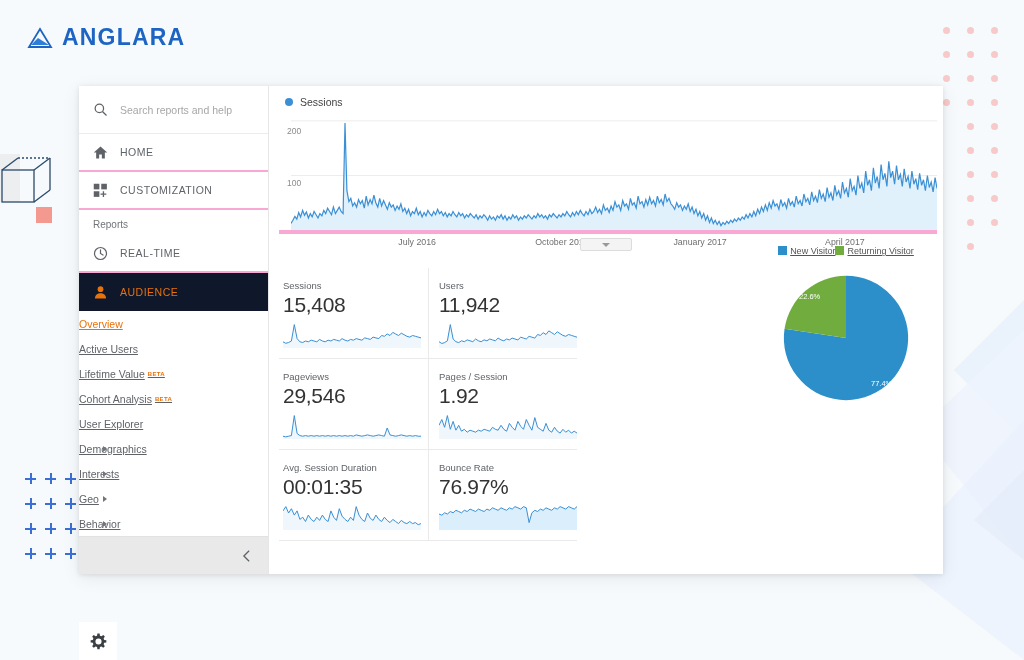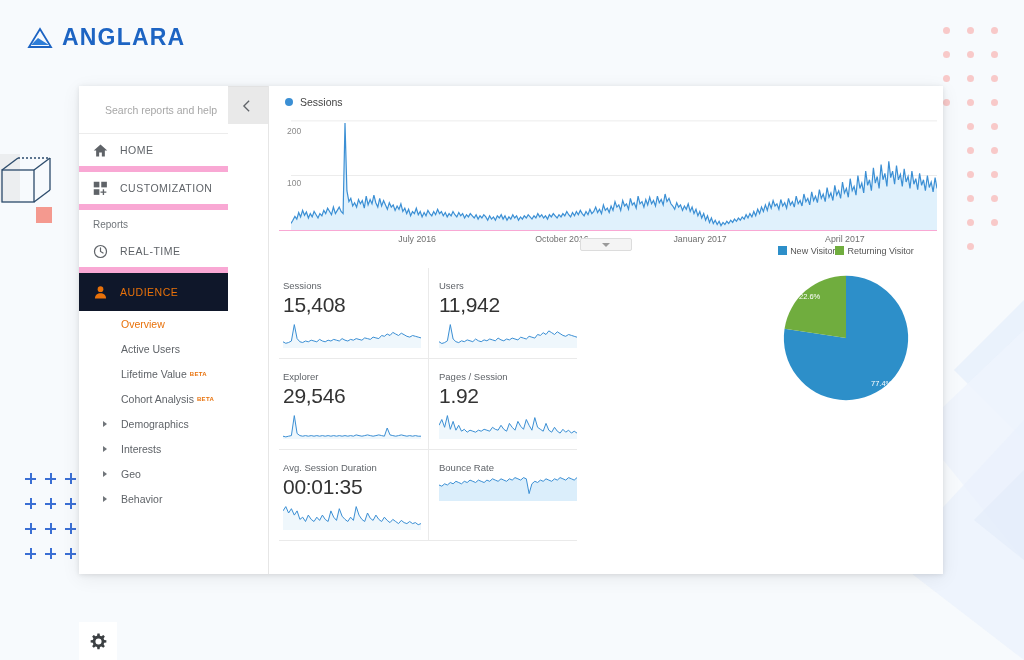--- a/index.html
+++ b/index.html
@@ -97,21 +97,21 @@
     overflow: hidden;
   }
 
   
   .sidebar {
     width: 190px;
     background: #fff;
     border-right: 1px solid #e6e6e6;
     position: relative;
     display: flex;
-    flex-direction: row;
+    flex-direction: column;
   }
   .side-scroll {
     flex: 1;
     overflow: hidden;
   }
   .search-row {
     height: 48px;
     display: flex;
     align-items: center;
     gap: 12px;
@@ -128,21 +128,21 @@
     background: transparent;
   }
   .search-input::placeholder { color: #a7a7a7; }
 
   .nav-row {
     height: 38px;
     display: flex;
     align-items: center;
     gap: 12px;
     padding-left: 14px;
-    border-bottom: 6px solid #f9a8d4;
+    border-bottom: 2px solid #f9a8d4;
     cursor: pointer;
   }
   .nav-row .lbl {
     font-size: 10.5px;
     letter-spacing: 0.5px;
     color: #5f6368;
   }
   .nav-row.no-border { border-bottom: none; }
   .nav-row.active { background: #0f172a; }
   .nav-row.active .lbl { color: #e8710a; }
@@ -150,25 +150,25 @@
   .section-label {
     font-size: 10px;
     color: #70757a;
     padding: 9px 0 5px 14px;
   }
 
   .sub-item {
     height: 25px;
     display: flex;
     align-items: center;
-    padding-left: 42px;
     font-size: 10.5px;
     color: #5f6368;
     cursor: pointer;
     position: relative;
+    text-decoration: underline;
   }
   .sub-item.sel { color: #e8710a; }
   .beta {
     font-size: 6px;
     color: #e8710a;
     font-weight: bold;
     margin-left: 3px;
     vertical-align: super;
     letter-spacing: .3px;
   }
@@ -217,21 +217,21 @@
   }
   .legend-top .t { font-size: 10.5px; color: #444; }
 
   .bigchart { position: relative; height: 120px; margin-top: 2px; text-align: right; }
   .bigchart .ylab {
     position: absolute; left: 8px;
     font-size: 8.5px; color: #8a8a8a;
   }
   .axis-labels {
     position: relative; height: 16px;
-    border-top: 1px solid #f9a8d4;
+    border-top: 4px solid #f9a8d4;
   }
   .axis-labels span {
     position: absolute;
     font-size: 8.8px;
     color: #6f6f6f;
     top: 3px;
     transform: translateX(-50%);
   }
   .drag-handle {
     position: absolute;
@@ -280,20 +280,21 @@
   .pie-block {
     position: absolute;
     right: 2px; top: 160px;
     width: 190px;
   }
   .pie-legend {
     display: flex; gap: 0; justify-content: center;
     font-size: 9px; color: #555;
     margin-bottom: 8px;
     white-space: nowrap;
+    text-decoration: underline;
   }
   .pie-legend span.sw {
     display: inline-block;
     width: 9px; height: 9px;
     margin-right: 3px;
     vertical-align: -1px;
   }
   .pie-wrap { display: flex; justify-content: center; }
   .pie-pct {
     position: absolute;
@@ -443,20 +444,23 @@
       <div class="sub-item">
         <span>Active Users</span>
       </div>
       <div class="sub-item">
         <span>Lifetime Value</span>
         <span class="beta">BETA</span>
       </div>
       <div class="sub-item">
         <span>Cohort Analysis</span>
         <span class="beta">BETA</span>
+      </div>
+      <div class="sub-item">
+        <span>User Explorer</span>
       </div>
       <div class="sub-item">
         <span class="caret"></span>
         <span>Demographics</span>
       </div>
       <div class="sub-item">
         <span class="caret"></span>
         <span>Interests</span>
       </div>
       <div class="sub-item">
@@ -514,35 +518,35 @@
           <div class="mcard"><div class="mlabel">Sessions</div><div class="mval">15,408</div><svg class="spark" width="138" height="26" viewBox="0 0 138 26">
               <path d="M0,19.8 L2.8,21.3 L5.6,20.5 L8.4,19.0 L11.3,2.6 L14.1,16.6 L16.9,19.8 L19.7,20.5 L22.5,19.0 L25.3,19.8 L28.2,18.2 L31.0,19.0 L33.8,19.8 L36.6,17.4 L39.4,19.0 L42.2,19.8 L45.1,18.2 L47.9,19.0 L50.7,17.4 L53.5,18.2 L56.3,19.0 L59.1,16.6 L62.0,18.2 L64.8,19.0 L67.6,17.4 L70.4,18.2 L73.2,16.6 L76.0,17.4 L78.9,18.2 L81.7,15.9 L84.5,16.6 L87.3,17.4 L90.1,15.1 L92.9,15.9 L95.8,16.6 L98.6,13.5 L101.4,14.3 L104.2,12.0 L107.0,13.5 L109.8,10.4 L112.7,12.0 L115.5,13.5 L118.3,11.2 L121.1,12.7 L123.9,14.3 L126.7,15.1 L129.6,13.5 L132.4,14.3 L135.2,15.1 L138.0,15.9 L138,26 L0,26 Z" fill="#e8f3fb" opacity="0.7"></path>
               <path d="M0,19.8 L2.8,21.3 L5.6,20.5 L8.4,19.0 L11.3,2.6 L14.1,16.6 L16.9,19.8 L19.7,20.5 L22.5,19.0 L25.3,19.8 L28.2,18.2 L31.0,19.0 L33.8,19.8 L36.6,17.4 L39.4,19.0 L42.2,19.8 L45.1,18.2 L47.9,19.0 L50.7,17.4 L53.5,18.2 L56.3,19.0 L59.1,16.6 L62.0,18.2 L64.8,19.0 L67.6,17.4 L70.4,18.2 L73.2,16.6 L76.0,17.4 L78.9,18.2 L81.7,15.9 L84.5,16.6 L87.3,17.4 L90.1,15.1 L92.9,15.9 L95.8,16.6 L98.6,13.5 L101.4,14.3 L104.2,12.0 L107.0,13.5 L109.8,10.4 L112.7,12.0 L115.5,13.5 L118.3,11.2 L121.1,12.7 L123.9,14.3 L126.7,15.1 L129.6,13.5 L132.4,14.3 L135.2,15.1 L138.0,15.9" fill="none" stroke="#3b8fd4" stroke-width="1"></path>
             </svg></div>
           <div class="mcard"><div class="mlabel">Users</div><div class="mval">11,942</div><svg class="spark" width="138" height="26" viewBox="0 0 138 26">
               <path d="M0,19.7 L2.8,21.5 L5.6,20.6 L8.4,18.8 L11.3,2.6 L14.1,17.0 L16.9,19.7 L19.7,20.6 L22.5,18.8 L25.3,19.7 L28.2,17.9 L31.0,18.8 L33.8,19.7 L36.6,17.0 L39.4,18.8 L42.2,19.7 L45.1,17.9 L47.9,18.8 L50.7,17.0 L53.5,17.9 L56.3,18.8 L59.1,16.1 L62.0,17.9 L64.8,18.8 L67.6,17.0 L70.4,17.9 L73.2,16.1 L76.0,17.0 L78.9,17.9 L81.7,15.2 L84.5,16.1 L87.3,17.0 L90.1,14.3 L92.9,15.2 L95.8,16.1 L98.6,12.5 L101.4,13.4 L104.2,10.7 L107.0,12.5 L109.8,8.9 L112.7,10.7 L115.5,12.5 L118.3,9.8 L121.1,11.6 L123.9,13.4 L126.7,14.3 L129.6,12.5 L132.4,13.4 L135.2,14.3 L138.0,15.2 L138,26 L0,26 Z" fill="#e8f3fb" opacity="0.7"></path>
               <path d="M0,19.7 L2.8,21.5 L5.6,20.6 L8.4,18.8 L11.3,2.6 L14.1,17.0 L16.9,19.7 L19.7,20.6 L22.5,18.8 L25.3,19.7 L28.2,17.9 L31.0,18.8 L33.8,19.7 L36.6,17.0 L39.4,18.8 L42.2,19.7 L45.1,17.9 L47.9,18.8 L50.7,17.0 L53.5,17.9 L56.3,18.8 L59.1,16.1 L62.0,17.9 L64.8,18.8 L67.6,17.0 L70.4,17.9 L73.2,16.1 L76.0,17.0 L78.9,17.9 L81.7,15.2 L84.5,16.1 L87.3,17.0 L90.1,14.3 L92.9,15.2 L95.8,16.1 L98.6,12.5 L101.4,13.4 L104.2,10.7 L107.0,12.5 L109.8,8.9 L112.7,10.7 L115.5,12.5 L118.3,9.8 L121.1,11.6 L123.9,13.4 L126.7,14.3 L129.6,12.5 L132.4,13.4 L135.2,14.3 L138.0,15.2" fill="none" stroke="#3b8fd4" stroke-width="1"></path>
             </svg></div>
         </div>
         <div class="mrow">
-          <div class="mcard"><div class="mlabel">Explorer</div><div class="mval">29,546</div><svg class="spark" width="138" height="26" viewBox="0 0 138 26">
+          <div class="mcard"><div class="mlabel">Pageviews</div><div class="mval">29,546</div><svg class="spark" width="138" height="26" viewBox="0 0 138 26">
               <path d="M0,23.2 L2.8,23.9 L5.6,23.2 L8.4,22.6 L11.3,2.6 L14.1,20.5 L16.9,22.6 L19.7,23.2 L22.5,22.6 L25.3,23.2 L28.2,22.6 L31.0,23.2 L33.8,22.6 L36.6,23.2 L39.4,22.6 L42.2,23.2 L45.1,22.6 L47.9,23.2 L50.7,22.6 L53.5,23.2 L56.3,22.6 L59.1,23.2 L62.0,22.6 L64.8,23.2 L67.6,22.6 L70.4,23.2 L73.2,21.9 L76.0,22.6 L78.9,23.2 L81.7,22.6 L84.5,21.9 L87.3,22.6 L90.1,23.2 L92.9,22.6 L95.8,21.9 L98.6,22.6 L101.4,23.2 L104.2,15.0 L107.0,21.9 L109.8,22.6 L112.7,23.2 L115.5,22.6 L118.3,21.9 L121.1,22.6 L123.9,23.2 L126.7,22.6 L129.6,23.2 L132.4,22.6 L135.2,23.2 L138.0,23.2 L138,26 L0,26 Z" fill="#e8f3fb" opacity="0.7"></path>
               <path d="M0,23.2 L2.8,23.9 L5.6,23.2 L8.4,22.6 L11.3,2.6 L14.1,20.5 L16.9,22.6 L19.7,23.2 L22.5,22.6 L25.3,23.2 L28.2,22.6 L31.0,23.2 L33.8,22.6 L36.6,23.2 L39.4,22.6 L42.2,23.2 L45.1,22.6 L47.9,23.2 L50.7,22.6 L53.5,23.2 L56.3,22.6 L59.1,23.2 L62.0,22.6 L64.8,23.2 L67.6,22.6 L70.4,23.2 L73.2,21.9 L76.0,22.6 L78.9,23.2 L81.7,22.6 L84.5,21.9 L87.3,22.6 L90.1,23.2 L92.9,22.6 L95.8,21.9 L98.6,22.6 L101.4,23.2 L104.2,15.0 L107.0,21.9 L109.8,22.6 L112.7,23.2 L115.5,22.6 L118.3,21.9 L121.1,22.6 L123.9,23.2 L126.7,22.6 L129.6,23.2 L132.4,22.6 L135.2,23.2 L138.0,23.2" fill="none" stroke="#3b8fd4" stroke-width="1"></path>
             </svg></div>
           <div class="mcard"><div class="mlabel">Pages / Session</div><div class="mval">1.92</div><svg class="spark" width="138" height="26" viewBox="0 0 138 26">
               <path d="M0,12.3 L2.8,6.5 L5.6,14.3 L8.4,2.6 L11.3,16.3 L14.1,8.4 L16.9,17.2 L19.7,12.3 L22.5,18.2 L25.3,16.3 L28.2,19.2 L31.0,17.2 L33.8,18.2 L36.6,19.2 L39.4,17.2 L42.2,18.2 L45.1,16.3 L47.9,17.2 L50.7,18.2 L53.5,14.3 L56.3,16.3 L59.1,17.2 L62.0,12.3 L64.8,16.3 L67.6,18.2 L70.4,10.4 L73.2,14.3 L76.0,17.2 L78.9,8.4 L81.7,13.3 L84.5,16.3 L87.3,6.5 L90.1,12.3 L92.9,17.2 L95.8,4.6 L98.6,14.3 L101.4,16.3 L104.2,18.2 L107.0,10.4 L109.8,17.2 L112.7,19.2 L115.5,14.3 L118.3,18.2 L121.1,20.1 L123.9,16.3 L126.7,19.2 L129.6,17.2 L132.4,20.1 L135.2,18.2 L138.0,20.1 L138,26 L0,26 Z" fill="#e8f3fb" opacity="0.7"></path>
               <path d="M0,12.3 L2.8,6.5 L5.6,14.3 L8.4,2.6 L11.3,16.3 L14.1,8.4 L16.9,17.2 L19.7,12.3 L22.5,18.2 L25.3,16.3 L28.2,19.2 L31.0,17.2 L33.8,18.2 L36.6,19.2 L39.4,17.2 L42.2,18.2 L45.1,16.3 L47.9,17.2 L50.7,18.2 L53.5,14.3 L56.3,16.3 L59.1,17.2 L62.0,12.3 L64.8,16.3 L67.6,18.2 L70.4,10.4 L73.2,14.3 L76.0,17.2 L78.9,8.4 L81.7,13.3 L84.5,16.3 L87.3,6.5 L90.1,12.3 L92.9,17.2 L95.8,4.6 L98.6,14.3 L101.4,16.3 L104.2,18.2 L107.0,10.4 L109.8,17.2 L112.7,19.2 L115.5,14.3 L118.3,18.2 L121.1,20.1 L123.9,16.3 L126.7,19.2 L129.6,17.2 L132.4,20.1 L135.2,18.2 L138.0,20.1" fill="none" stroke="#3b8fd4" stroke-width="1"></path>
             </svg></div>
         </div>
         <div class="mrow">
           <div class="mcard"><div class="mlabel">Avg. Session Duration</div><div class="mval">00:01:35</div><svg class="spark" width="138" height="26" viewBox="0 0 138 26">
               <path d="M0,6.9 L2.8,2.6 L5.6,9.0 L8.4,4.7 L11.3,11.1 L14.1,6.9 L16.9,15.4 L19.7,13.2 L22.5,17.5 L25.3,11.1 L28.2,15.4 L31.0,17.5 L33.8,13.2 L36.6,16.4 L39.4,11.1 L42.2,15.4 L45.1,17.5 L47.9,6.9 L50.7,13.2 L53.5,16.4 L56.3,4.7 L59.1,12.2 L62.0,15.4 L64.8,17.5 L67.6,13.2 L70.4,16.4 L73.2,2.6 L76.0,11.1 L78.9,15.4 L81.7,17.5 L84.5,9.0 L87.3,14.3 L90.1,16.4 L92.9,11.1 L95.8,15.4 L98.6,17.5 L101.4,13.2 L104.2,16.4 L107.0,18.6 L109.8,15.4 L112.7,17.5 L115.5,19.6 L118.3,16.4 L121.1,18.6 L123.9,19.6 L126.7,17.5 L129.6,19.6 L132.4,18.6 L135.2,20.7 L138.0,19.6 L138,26 L0,26 Z" fill="#e8f3fb" opacity="0.7"></path>
               <path d="M0,6.9 L2.8,2.6 L5.6,9.0 L8.4,4.7 L11.3,11.1 L14.1,6.9 L16.9,15.4 L19.7,13.2 L22.5,17.5 L25.3,11.1 L28.2,15.4 L31.0,17.5 L33.8,13.2 L36.6,16.4 L39.4,11.1 L42.2,15.4 L45.1,17.5 L47.9,6.9 L50.7,13.2 L53.5,16.4 L56.3,4.7 L59.1,12.2 L62.0,15.4 L64.8,17.5 L67.6,13.2 L70.4,16.4 L73.2,2.6 L76.0,11.1 L78.9,15.4 L81.7,17.5 L84.5,9.0 L87.3,14.3 L90.1,16.4 L92.9,11.1 L95.8,15.4 L98.6,17.5 L101.4,13.2 L104.2,16.4 L107.0,18.6 L109.8,15.4 L112.7,17.5 L115.5,19.6 L118.3,16.4 L121.1,18.6 L123.9,19.6 L126.7,17.5 L129.6,19.6 L132.4,18.6 L135.2,20.7 L138.0,19.6" fill="none" stroke="#3b8fd4" stroke-width="1"></path>
             </svg></div>
-          <div class="mcard"><div class="mlabel">Bounce Rate</div><svg class="spark" width="138" height="26" viewBox="0 0 138 26">
+          <div class="mcard"><div class="mlabel">Bounce Rate</div><div class="mval">76.97%</div><svg class="spark" width="138" height="26" viewBox="0 0 138 26">
               <path d="M0,10.0 L2.8,11.2 L5.6,8.8 L8.4,10.0 L11.3,7.5 L14.1,8.8 L16.9,6.3 L19.7,7.5 L22.5,8.8 L25.3,6.3 L28.2,7.5 L31.0,5.1 L33.8,6.3 L36.6,7.5 L39.4,5.1 L42.2,6.3 L45.1,7.5 L47.9,5.1 L50.7,6.3 L53.5,3.8 L56.3,5.1 L59.1,6.3 L62.0,3.8 L64.8,5.1 L67.6,6.3 L70.4,3.8 L73.2,5.1 L76.0,2.6 L78.9,3.8 L81.7,5.1 L84.5,2.6 L87.3,3.8 L90.1,18.6 L92.9,8.8 L95.8,6.3 L98.6,7.5 L101.4,5.1 L104.2,6.3 L107.0,3.8 L109.8,5.1 L112.7,6.3 L115.5,3.8 L118.3,5.1 L121.1,2.6 L123.9,3.8 L126.7,5.1 L129.6,2.6 L132.4,3.8 L135.2,5.1 L138.0,2.6 L138,26 L0,26 Z" fill="#dbeefb"></path>
               <path d="M0,10.0 L2.8,11.2 L5.6,8.8 L8.4,10.0 L11.3,7.5 L14.1,8.8 L16.9,6.3 L19.7,7.5 L22.5,8.8 L25.3,6.3 L28.2,7.5 L31.0,5.1 L33.8,6.3 L36.6,7.5 L39.4,5.1 L42.2,6.3 L45.1,7.5 L47.9,5.1 L50.7,6.3 L53.5,3.8 L56.3,5.1 L59.1,6.3 L62.0,3.8 L64.8,5.1 L67.6,6.3 L70.4,3.8 L73.2,5.1 L76.0,2.6 L78.9,3.8 L81.7,5.1 L84.5,2.6 L87.3,3.8 L90.1,18.6 L92.9,8.8 L95.8,6.3 L98.6,7.5 L101.4,5.1 L104.2,6.3 L107.0,3.8 L109.8,5.1 L112.7,6.3 L115.5,3.8 L118.3,5.1 L121.1,2.6 L123.9,3.8 L126.7,5.1 L129.6,2.6 L132.4,3.8 L135.2,5.1 L138.0,2.6" fill="none" stroke="#3b8fd4" stroke-width="1"></path>
             </svg></div>
         </div>
       </div>
 
     <div class="pie-block">
       <div class="pie-legend" id="pie-legend">
           <span><span class="sw" style="background:#2d8fc9"></span>New Visitor</span>
           <span><span class="sw" style="background:#70ad3e"></span>Returning Visitor</span>

